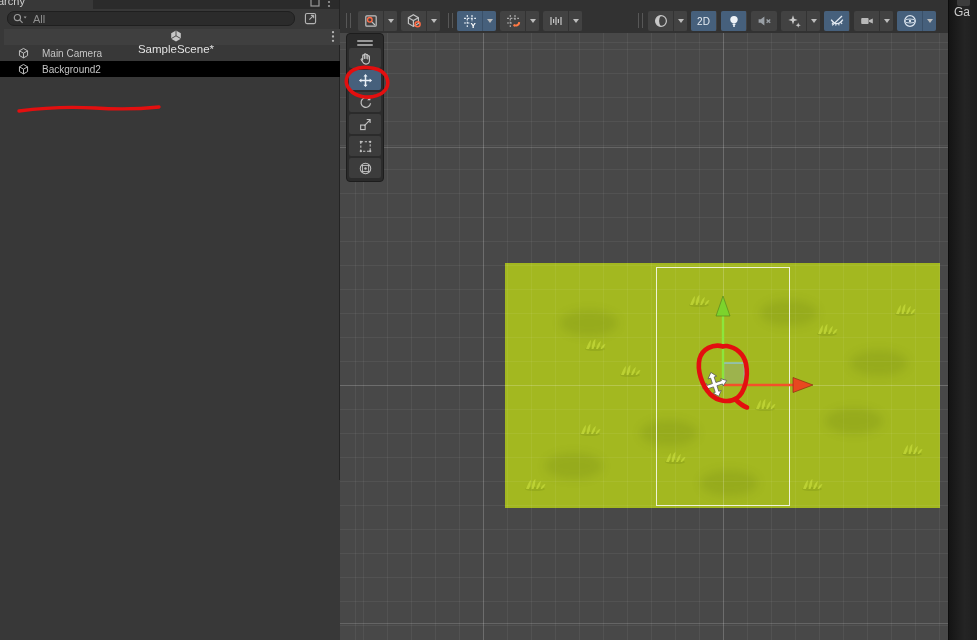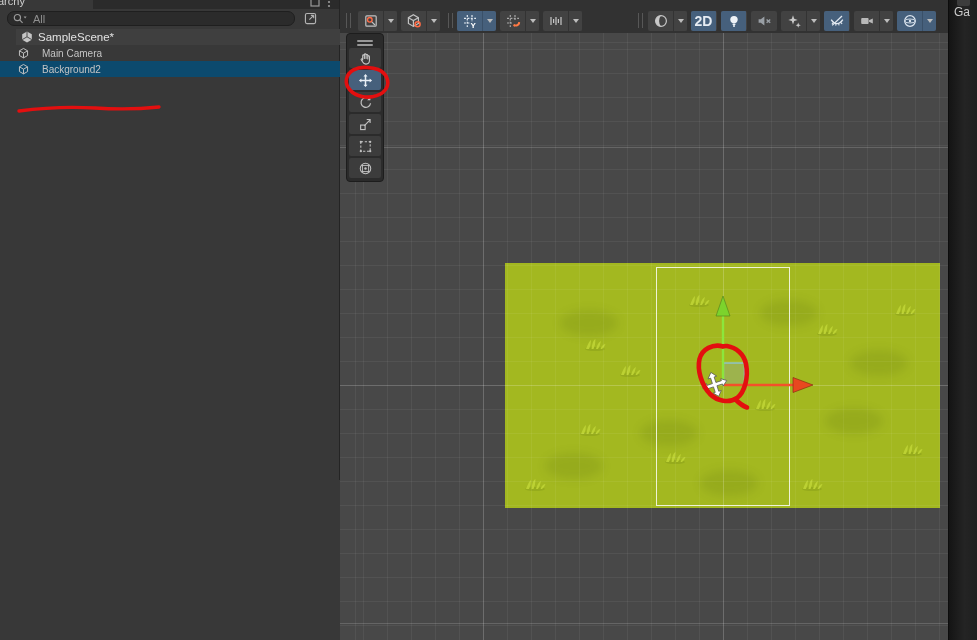--- a/index.html
+++ b/index.html
@@ -16,43 +16,43 @@
   #hierarchy-panel{position:absolute;left:0;top:0;width:340px;height:480px;background:#383838;border-right:1px solid #242424;box-sizing:border-box;}
   .tabstrip{position:relative;height:9px;background:#2b2b2b;overflow:hidden;}
   .tab{position:absolute;top:-8px;height:18px;display:flex;align-items:center;background:#383838;font-size:11px;color:#cfcfcf;padding:0 7px;}
   #hier-tab{left:-4px;width:88px;padding-left:2px;}
   .strip-icons{position:absolute;top:-4px;right:8px;display:flex;gap:7px;align-items:center;}
   
   #search-field{position:absolute;left:7px;top:11px;width:288px;height:15px;background:#2b2b2b;border:1px solid #1f1f1f;border-radius:7px;display:flex;align-items:center;padding:0 4px;gap:3px;box-sizing:border-box;}
   #search-value{font-size:11px;color:#8f8f8f;margin-left:2px;}
   #window-open-btn{position:absolute;left:300px;top:10px;width:20px;height:17px;display:flex;align-items:center;justify-content:center;border-radius:3px;background:#383838;}
   
-  #scene-header-row{position:absolute;left:16px;top:29px;width:340px;height:16px;background:#3f3f3f;display:flex;align-items:center;}
+  #scene-header-row{position:absolute;left:4px;top:29px;width:340px;height:16px;background:#3f3f3f;display:flex;align-items:center;flex-direction:column;}
   #scene-header-row .hicon{margin-left:4px;}
   #scene-header-label{font-size:11.5px;color:#e2e2e2;margin-left:4px;}
   #scene-kebab{position:absolute;right:9px;top:1px;}
   
   #hier-items{position:absolute;left:0;top:45px;width:340px;}
   .hrow{height:16px;display:flex;align-items:center;padding-left:17px;}
-  .hrow.sel{background:#0c4a6e;}
+  .hrow.sel{background:#000000;}
   .hrow .hlabel{font-size:10px;color:#c4c4c4;margin-left:12px;}
 
   
   #scene-panel{position:absolute;left:340px;top:0;width:608px;height:640px;background:#323232;}
   #scene-tab{left:4px;width:84px;gap:4px;}
   #scene-toolbar{position:absolute;left:0;top:9px;width:608px;height:24px;background:#323232;}
   .tdiv{position:absolute;top:4px;width:3px;height:15px;border-left:1px solid #575757;border-right:1px solid #575757;}
   .tb-group{position:absolute;top:2px;display:flex;gap:4px;align-items:center;}
   .tbtn{height:20px;min-width:26px;background:#424242;border-radius:2px;display:flex;align-items:stretch;overflow:hidden;}
   .tbtn .main{display:flex;align-items:center;justify-content:center;width:25px;}
   .tbtn.active .main{background:#46607c;}
   .tbtn .dd{width:13px;display:flex;align-items:center;justify-content:center;border-left:1px solid #333;background:#424242;}
   .tbtn .dd.on{background:#46607c;border-left-color:#3a5068;}
   .caret{width:0;height:0;border-left:3.5px solid transparent;border-right:3.5px solid transparent;border-top:4.5px solid #bdbdbd;}
-  .tlabel{font-size:14px;font-weight:bold;color:#e6ecf3;}
+  .tlabel{font-size:10px;font-weight:normal;color:#e6ecf3;}
 
   
   #viewport{position:absolute;left:0;top:33px;width:608px;height:607px;background:#484848;overflow:hidden;}
   #sprite{position:absolute;left:165px;top:230px;width:435px;height:245px;background:#a3b820;z-index:1;}
   .blob{position:absolute;width:58px;height:26px;border-radius:50%;background:rgba(40,60,0,.10);filter:blur(5px);}
   .tuft{position:absolute;}
   #grid-minor{position:absolute;inset:0;z-index:2;pointer-events:none;
     background-image:
       repeating-linear-gradient(to right, rgba(255,255,255,.055) 0 1px, transparent 1px 24px),
       repeating-linear-gradient(to bottom, rgba(255,255,255,.055) 0 1px, transparent 1px 24px);

